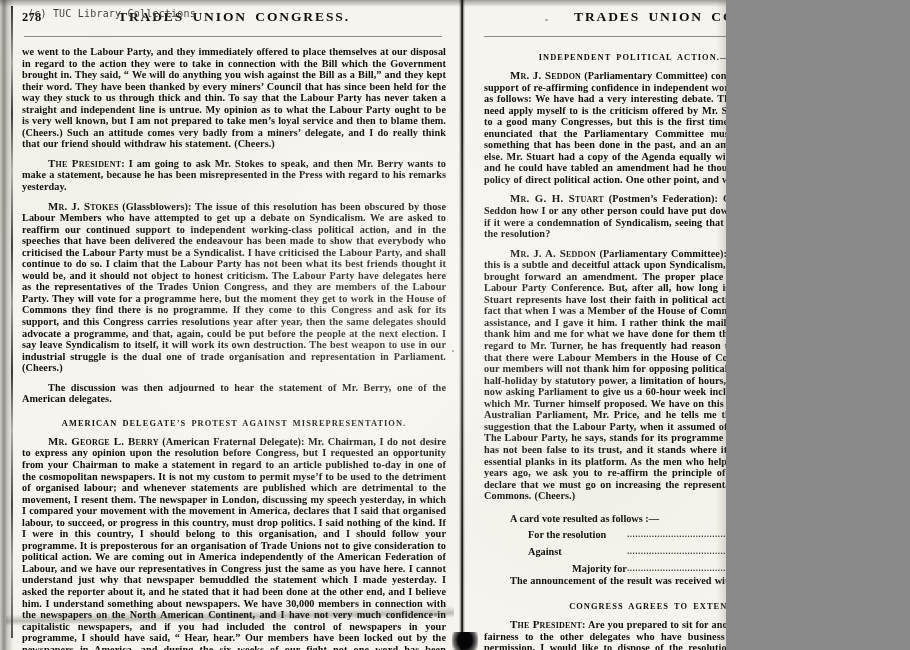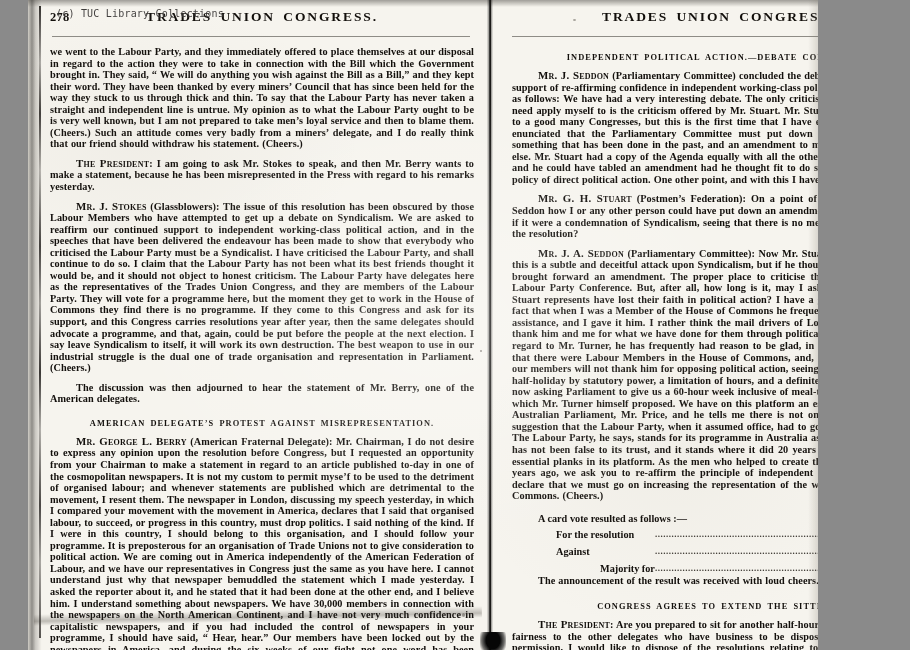--- a/index.html
+++ b/index.html
@@ -8,26 +8,25 @@
     padding: 0;
     background: #8a8a8a;
   }
   body {
     font-family: "Liberation Serif", "DejaVu Serif", serif;
   }
 
   
   #scan {
     position: relative;
-    width: 790px;
+    width: 726px;
     height: 650px;
     overflow: hidden;
     background: #d946ef;
     filter: contrast(1.04) brightness(0.99);
-    margin-left: 28px;
   }
 
   
   #scan::before {
     content: "";
     position: absolute;
     inset: 0;
     pointer-events: none;
     background:
       radial-gradient(ellipse 320px 200px at 14% 22%, rgba(140,130,110,.055), transparent 70%),

